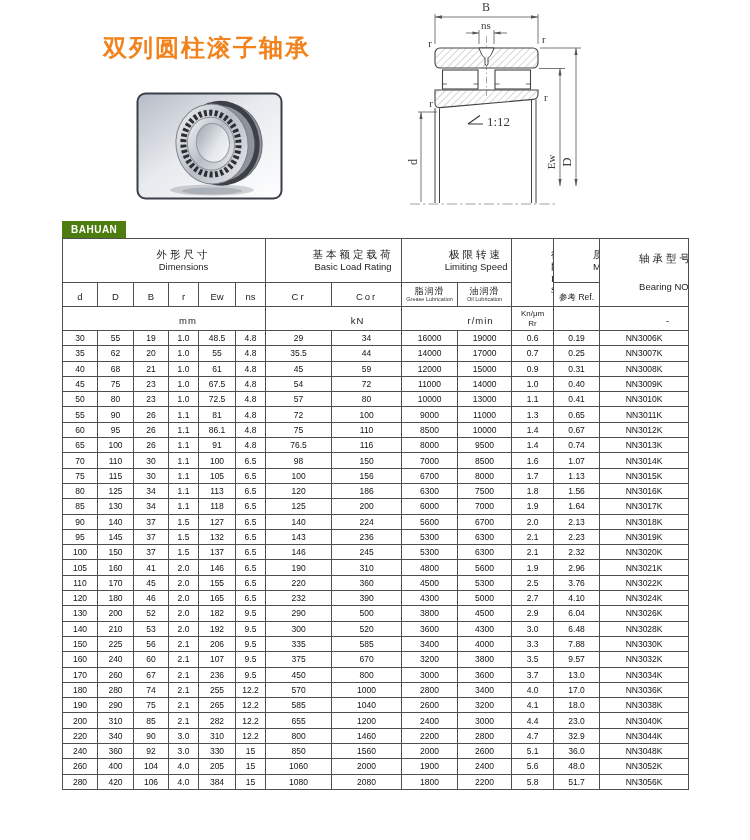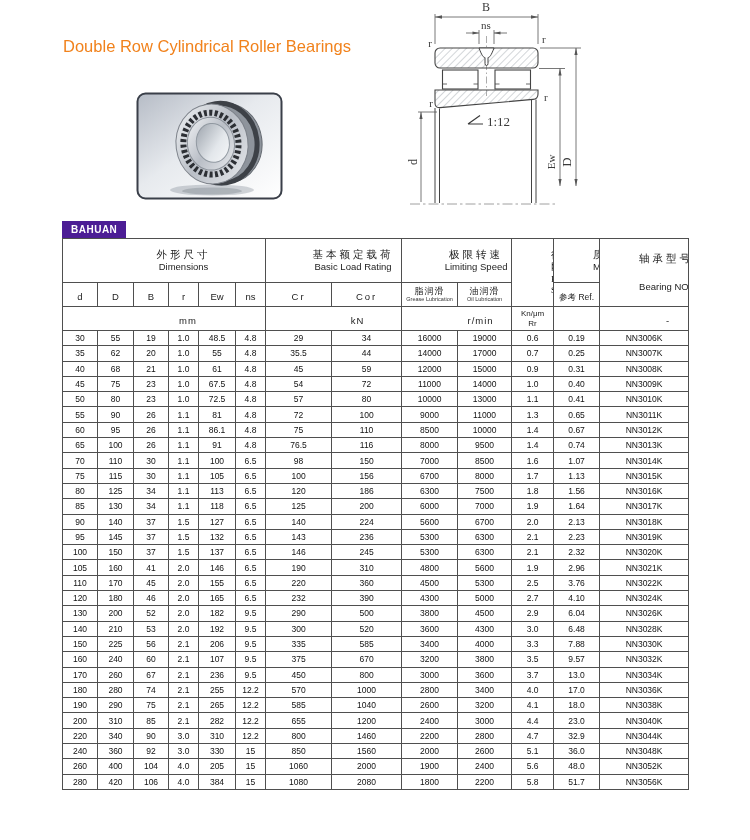--- a/index.html
+++ b/index.html
@@ -18,21 +18,21 @@
   
   .photo-wrap { position:absolute; left:136px; top:92px; width:147px; height:108px; }
 
   
   .diagram-wrap { position:absolute; left:408px; top:0px; width:190px; height:218px; }
   .diagram-wrap svg text { font-family:"Liberation Serif","DejaVu Serif",serif; fill:#3a3a3a; }
 
   
   .brand-tag {
     position:absolute; left:62px; top:221px; height:17px; padding:0 9px;
-    background:#4c1d95; color:#fff; font-size:10px; font-weight:bold;
+    background:#4d7c0f; color:#fff; font-size:10px; font-weight:bold;
     letter-spacing:.5px; line-height:17px;
   }
 
   
   .spec-table {
     position:absolute; left:62px; top:238px; width:626px;
     border-collapse:collapse; table-layout:fixed;
   }
   .spec-table th, .spec-table td {
     border:1px solid #4f4f4f; text-align:center; vertical-align:middle;
@@ -52,21 +52,21 @@
   .stiff-cell .zh { font-size:10px; letter-spacing:1px; }
   .stiff-cell .en { font-size:9px; }
   .spec-table tbody td { height:15.3px; font-size:8.5px; color:#111; white-space:nowrap; }
 </style>
 </head>
 <body>
 
 <div class="page">
 
   <div class="title-block">
-    <div class="title-en">Double Row Cylindrical Roller Bearings</div>
+    <div class="title-zh">双列圆柱滚子轴承</div>
   </div>
 
   <div class="photo-wrap">
     <svg width="147" height="108" viewBox="0 0 147 108">
       <defs>
         <linearGradient id="pg" x1="0" y1="0" x2="1" y2="1">
           <stop offset="0" stop-color="#b6bcc6"></stop>
             <stop offset="0.45" stop-color="#e7eaee"></stop>
             <stop offset="1" stop-color="#ffffff"></stop>
         </linearGradient>

